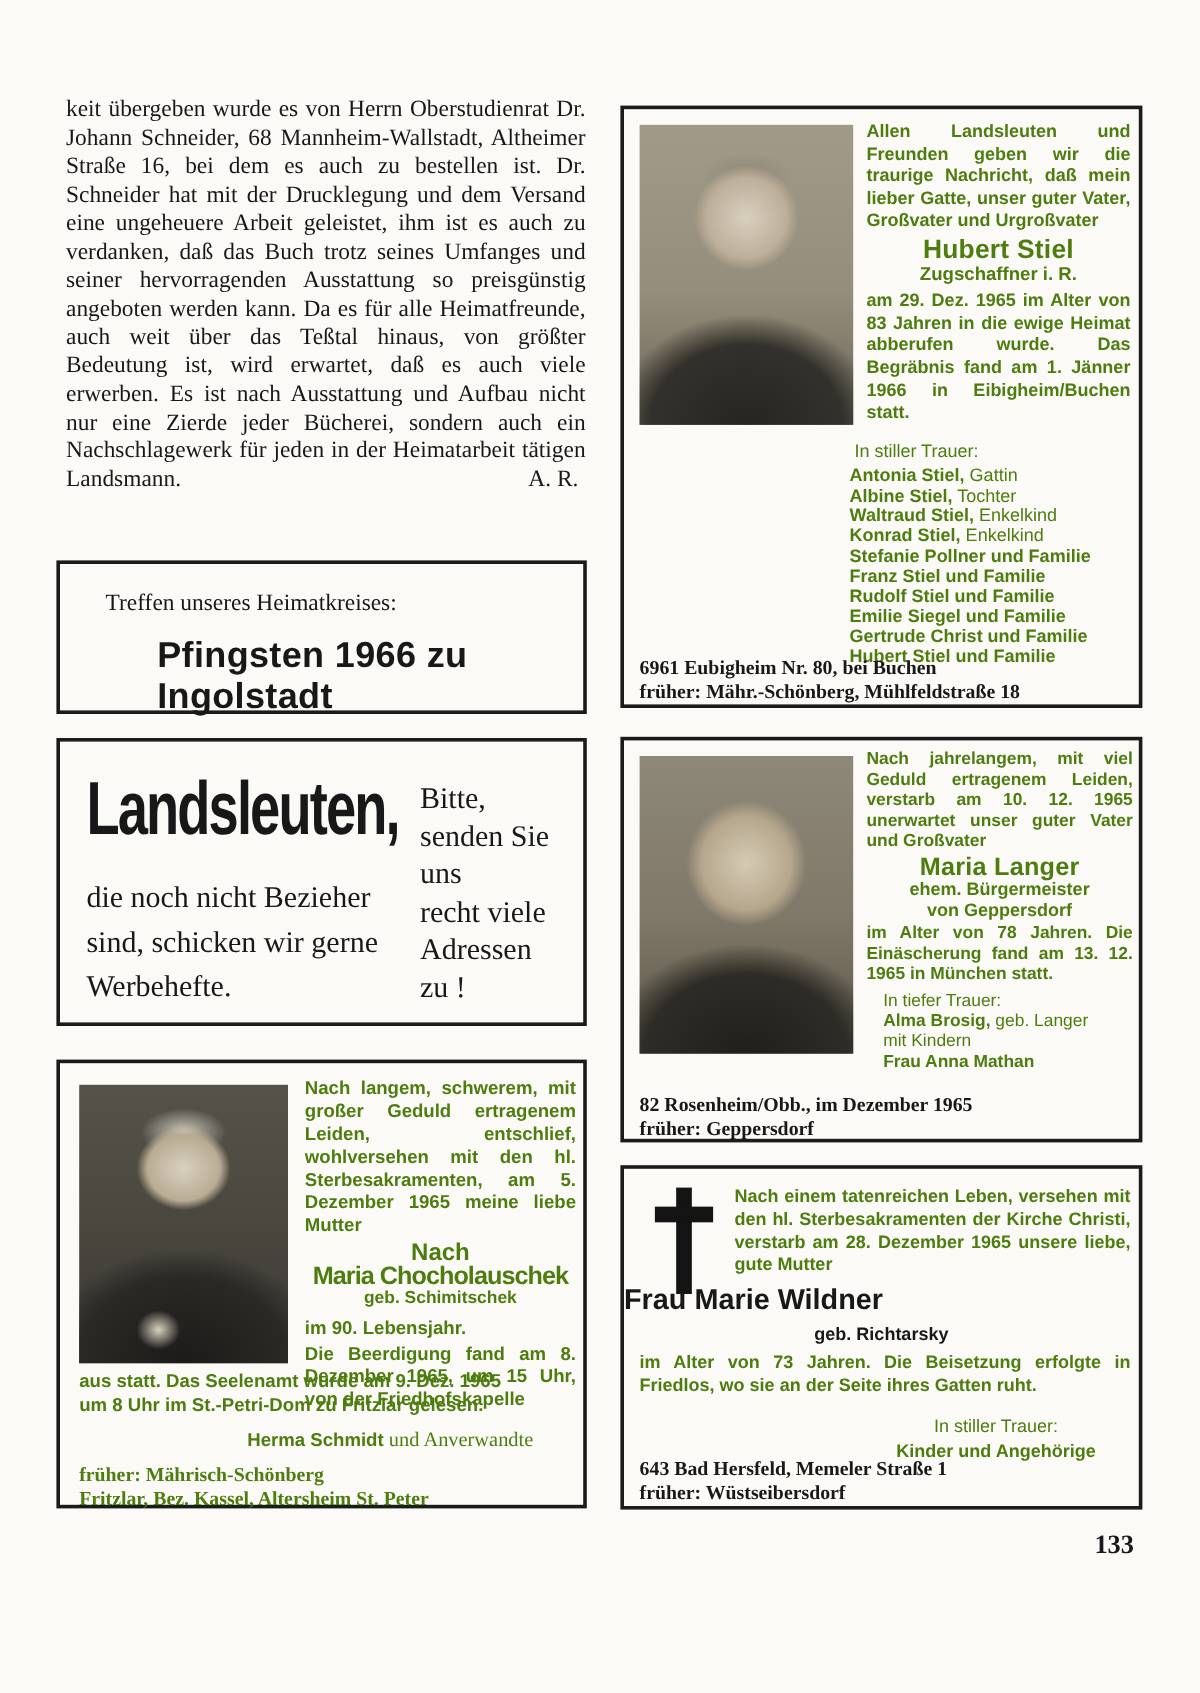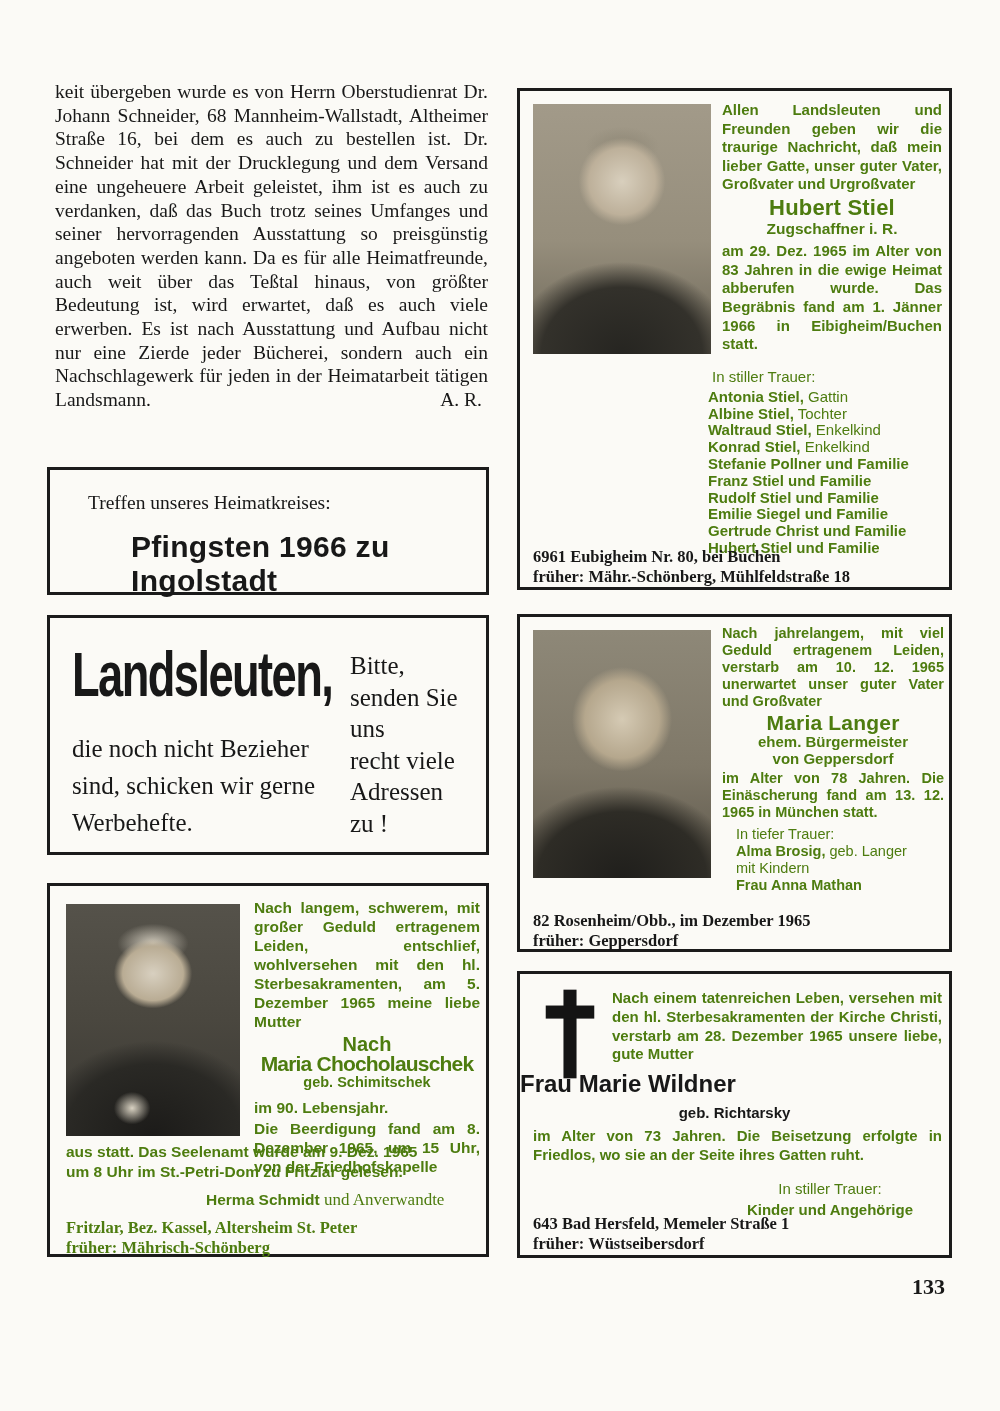--- a/index.html
+++ b/index.html
@@ -147,22 +147,22 @@
       <div class="just">Die Beerdigung fand am 8. Dezember 1965, um 15 Uhr, von der Friedhofskapelle</div>
     </div>
     <div class="obitC-bottom obit-text">
       <div class="pre">aus statt. Das Seelenamt wurde am 9. Dez. 1965
 um 8 Uhr im St.-Petri-Dom zu Fritzlar gelesen.</div>
       <div class="obitC-sig">
         <span class="name">Herma Schmidt</span>
         <span class="rest">und Anverwandte</span>
       </div>
       <div class="obitC-addr">
+        <div>früher: Mährisch-Schönberg</div>
         <div>Fritzlar, Bez. Kassel, Altersheim St. Peter</div>
-        <div>früher: Mährisch-Schönberg</div>
       </div>
     </div>
   </div>
 
   <div class="nbox box-obitS">
     <div class="photo photo-man1 obitS-photo"></div>
     <div class="obitS-col obit-text">
       <div class="just">Allen Landsleuten und Freunden geben wir die traurige Nachricht, daß mein lieber Gatte, unser guter Vater, Großvater und Urgroßvater</div>
       <div class="obit-name">Hubert Stiel</div>
       <div class="obit-sub">Zugschaffner i. R.</div>

